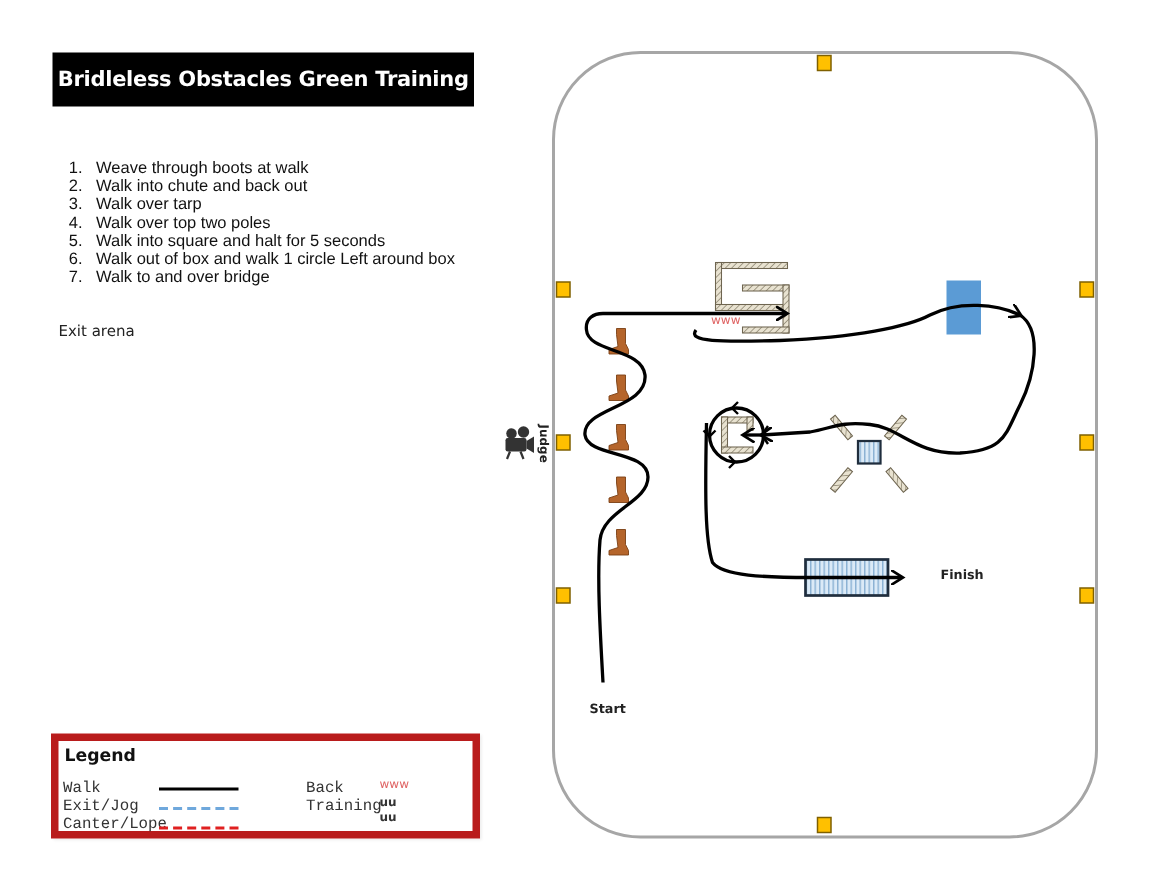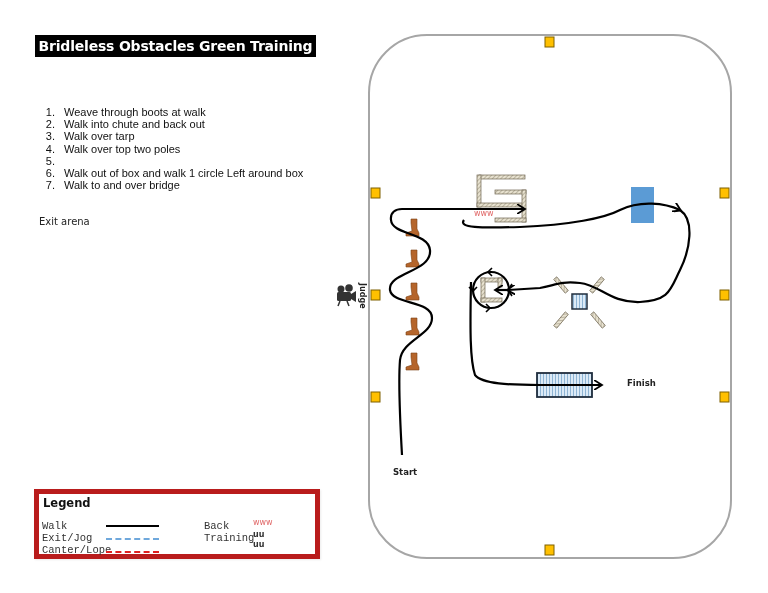--- a/index.html
+++ b/index.html
@@ -1,17 +1,17 @@
 <!DOCTYPE html>
 <html><head>
   <meta charset="utf-8">
   <style>
     html, body { margin: 0; padding: 0; background: #ffffff; }
     body { width: 768px; height: 593px; position: relative; overflow: hidden; font-family: "Liberation Sans", sans-serif; }
-    .title-bar { position: absolute; left: 35px; top: 35px; width: 281px; height: 22px; background: #000; color: #fff; font-family: "DejaVu Sans", sans-serif; font-weight: bold; font-size: 14px; display: flex; align-items: center; justify-content: center; letter-spacing: -0.2px; }
+    .title-bar { position: absolute; left: 35px; top: 35px; width: 281px; height: 36px; background: #000; color: #fff; font-family: "DejaVu Sans", sans-serif; font-weight: bold; font-size: 14px; display: flex; align-items: center; justify-content: center; letter-spacing: -0.2px; }
     .steps { position: absolute; left: 40px; top: 106px; margin: 0; padding: 0; list-style: none; font-size: 11px; line-height: 12.2px; color: #111; }
     .steps li { display: flex; }
     .steps .num { width: 15px; text-align: right; margin-right: 9px; }
     .exit { position: absolute; left: 39px; top: 216px; font-size: 10px; color: #222; font-family: "DejaVu Sans", sans-serif; }
     .legend { position: absolute; left: 34px; top: 489px; width: 286px; height: 70px; border: 5px solid #b91c1c; box-sizing: border-box; background: #fff; box-shadow: 1px 1px 2px rgba(0,0,0,0.08); }
     .legend-title { position: absolute; left: 4px; top: 2px; font-family: "DejaVu Sans", sans-serif; font-weight: bold; font-size: 11.5px; color: #111; }
     .legend-label { position: absolute; font-size: 10.5px; color: #333; font-family: Liberation Mono, monospace; }
     .legend-line { position: absolute; height: 0; }
     .legend-glyph { position: absolute; font-size: 8px; font-family: "DejaVu Sans", sans-serif; font-weight: bold; line-height: 8px; }
     svg.arena { position: absolute; left: 0; top: 0; }
@@ -34,20 +34,21 @@
   <li>
       <span class="num">3.</span>
       <span>Walk over tarp</span>
     </li>
   <li>
       <span class="num">4.</span>
       <span>Walk over top two poles</span>
     </li>
   <li>
       <span class="num">5.</span>
+      <span>Walk into square and halt for 5 seconds</span>
     </li>
   <li>
       <span class="num">6.</span>
       <span>Walk out of box and walk 1 circle Left around box</span>
     </li>
   <li>
       <span class="num">7.</span>
       <span>Walk to and over bridge</span>
     </li>
 </ol>

